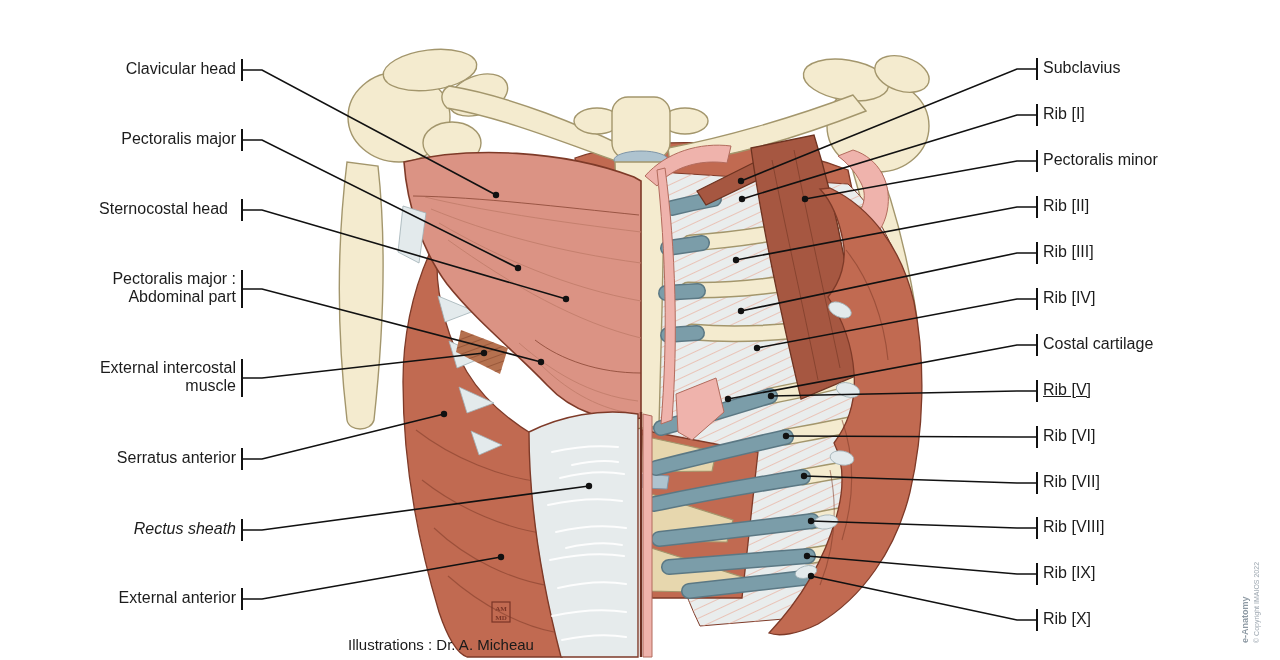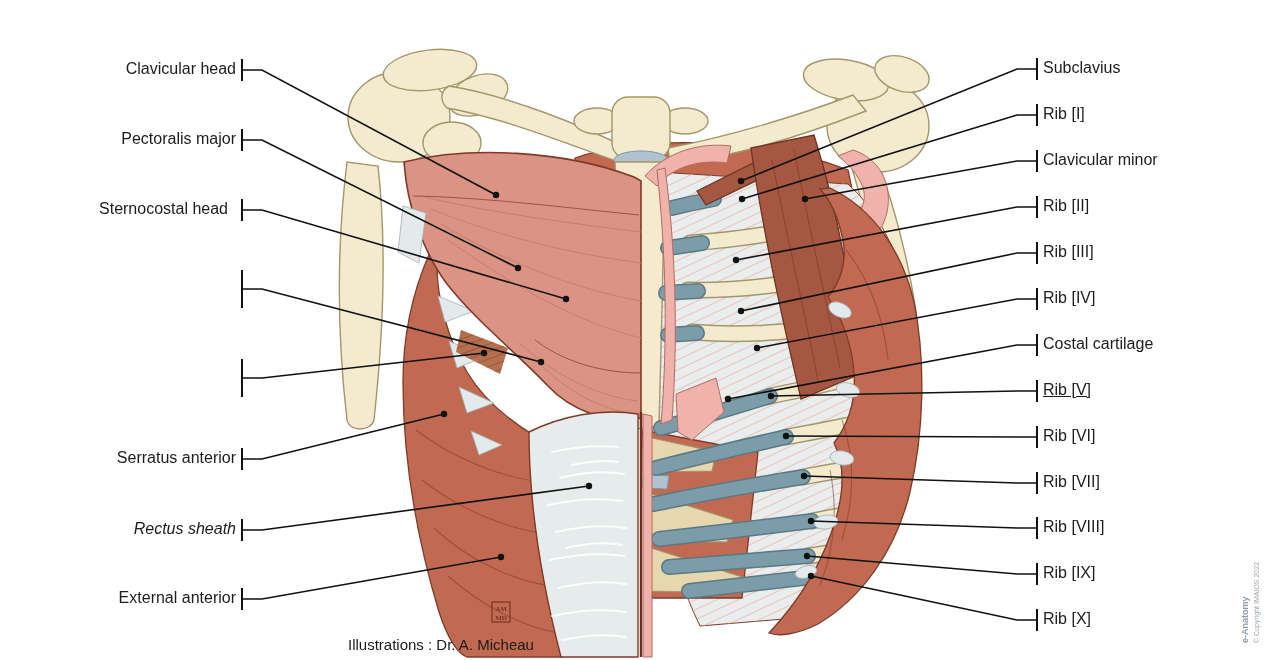--- a/index.html
+++ b/index.html
@@ -283,37 +283,45 @@
   <div id="label-layer">
       <div class="anat-label left" style="right: 1044px; top: 60px;">
         <div>Clavicular head</div>
       </div>
       <div class="anat-label left" style="right: 1044px; top: 130px;">
         <div>Pectoralis major</div>
       </div>
       <div class="anat-label left" style="right: 1052px; top: 200px;">
         <div>Sternocostal head</div>
       </div>
+      <div class="anat-label left" style="right: 1044px; top: 270px;">
+        <div>Pectoralis major :</div>
+        <div>Abdominal part</div>
+      </div>
+      <div class="anat-label left" style="right: 1044px; top: 359px;">
+        <div>External intercostal</div>
+        <div>muscle</div>
+      </div>
       <div class="anat-label left" style="right: 1044px; top: 449px;">
         <div>Serratus anterior</div>
       </div>
       <div class="anat-label left" style="right: 1044px; top: 520px; font-style: italic;">
         <div>Rectus sheath</div>
       </div>
       <div class="anat-label left" style="right: 1044px; top: 589px;">
         <div>External anterior</div>
       </div>
       <div class="anat-label right" style="left: 1043px; top: 59px;">
         <div>Subclavius</div>
       </div>
       <div class="anat-label right" style="left: 1043px; top: 105px;">
         <div>Rib [I]</div>
       </div>
       <div class="anat-label right" style="left: 1043px; top: 151px;">
-        <div>Clavicular minor</div>
+        <div>Pectoralis minor</div>
       </div>
       <div class="anat-label right" style="left: 1043px; top: 197px;">
         <div>Rib [II]</div>
       </div>
       <div class="anat-label right" style="left: 1043px; top: 243px;">
         <div>Rib [III]</div>
       </div>
       <div class="anat-label right" style="left: 1043px; top: 289px;">
         <div>Rib [IV]</div>
       </div>

